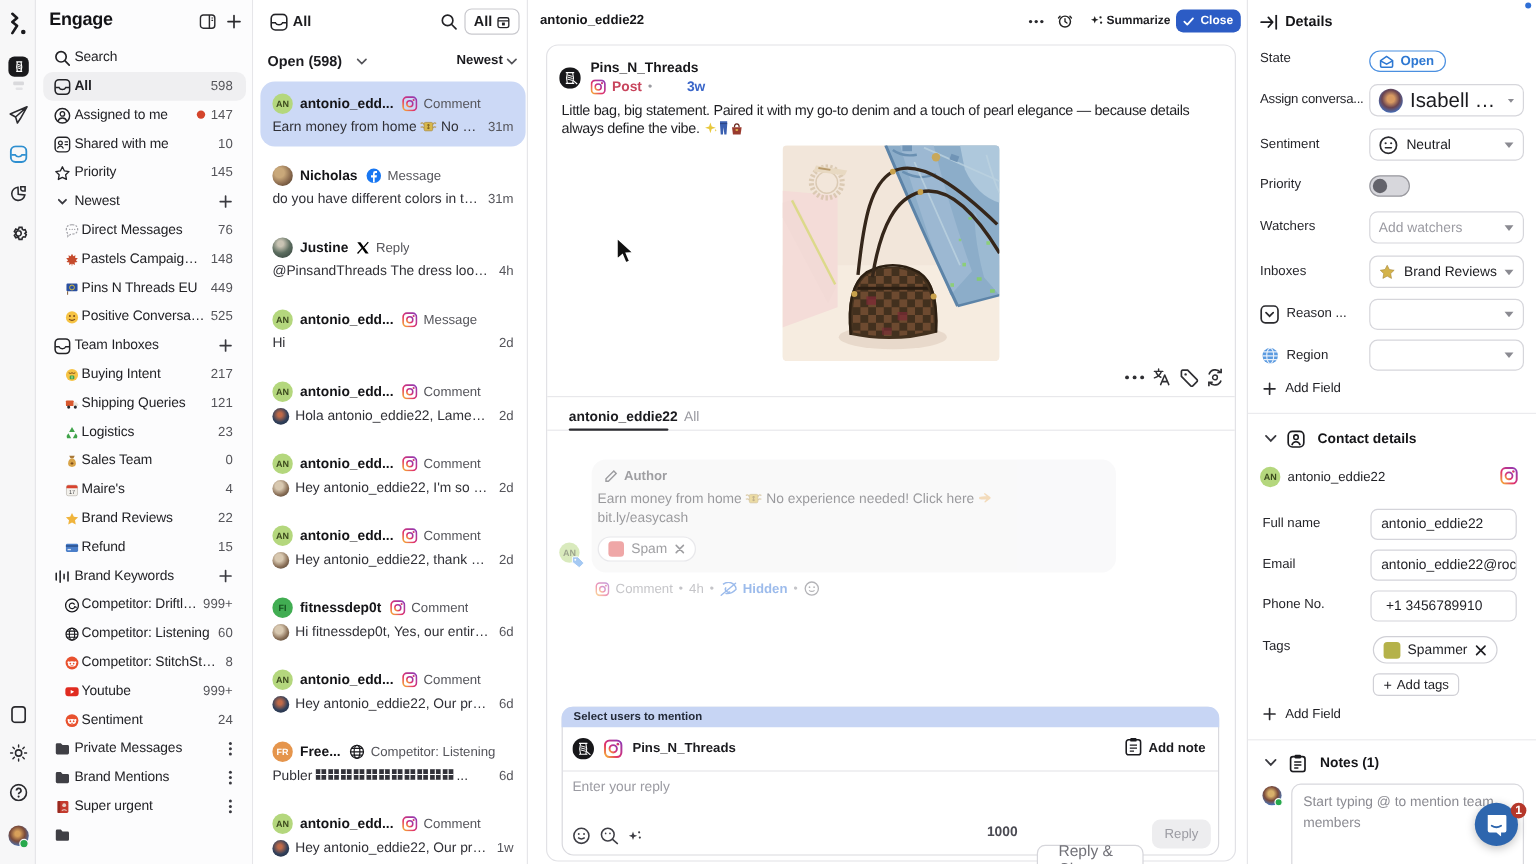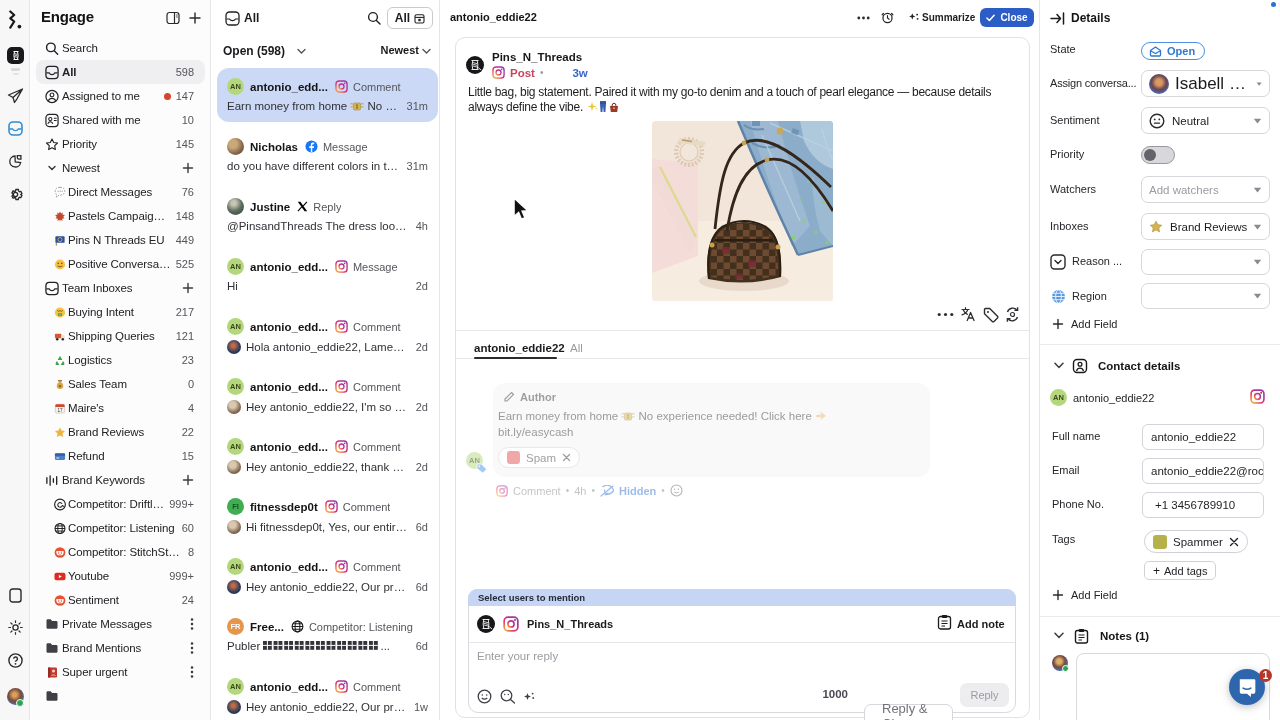--- a/index.html
+++ b/index.html
@@ -1256,20 +1256,21 @@
       <rect x="1.5" y="2.5" width="12" height="12.5" rx="2" fill="none" stroke="#1b1b1f" stroke-width="1.4"></rect>
       <rect x="4.8" y="1" width="5.4" height="3" rx="1" fill="#1b1b1f"></rect>
       <path d="M4.5 7 h6 M4.5 9.5 h6 M4.5 12 h3.5" stroke="#1b1b1f" stroke-width="1.1"></path>
     </svg>
  <div class="abs" style="left:60px;top:630px;font-size:11.5px;font-weight:bold;color:#151518;">Notes (1)</div>
  <div class="abs" style="left:12px;top:655px;">
       <div class="avatar" style="width:16px;height:16px;background:radial-gradient(circle at 45% 40%,#d8b06a 18%,#7a4a3a 45%,#3b7fd9 80%);"></div>
     </div>
  <div class="abs" style="left:22px;top:665px;width:7px;height:7px;border-radius:50%;background:#27a84c;border:1px solid #fff;"></div>
  <div class="abs" style="left:36px;top:653px;width:194px;height:75px;border:1px solid #d8d8dd;border-radius:8px;background:#fff;"></div>
+ <div class="abs" style="left:46px;top:661px;width:172px;font-size:11.5px;line-height:17px;color:#8b8b92;">Start typing @ to mention team members</div>
   </div>
 
 <svg class="abs" style="left:511px;top:197px;z-index:99" width="22" height="26" viewBox="0 0 22 26">
     <path d="M3 1 L3 19.5 L7.6 15.6 L10.4 22.3 L14 20.8 L11.2 14.2 L17.2 13.8 Z" fill="#111" stroke="#fff" stroke-width="1.6"></path>
   </svg>
 
 <div class="abs" style="left:1229px;top:669px;width:36px;height:36px;border-radius:50%;background:#2e66ae;display:flex;align-items:center;justify-content:center;box-shadow:0 2px 8px rgba(0,0,0,.25);z-index:60;">
   <svg width="20" height="20" viewBox="0 0 18 18">
       <path d="M2.5 2 h13 a1 1 0 0 1 1 1 v10.5 a1.5 1.5 0 0 1 -1.5 1.5 h-2.5 l0 3 -3.5-3 h-5 A1.5 1.5 0 0 1 2.5 13.5 Z" fill="#fff"></path>
       <path d="M5.5 10 q3.5 2.2 7 0" fill="none" stroke="#2e66ae" stroke-width="1.4" stroke-linecap="round"></path>

